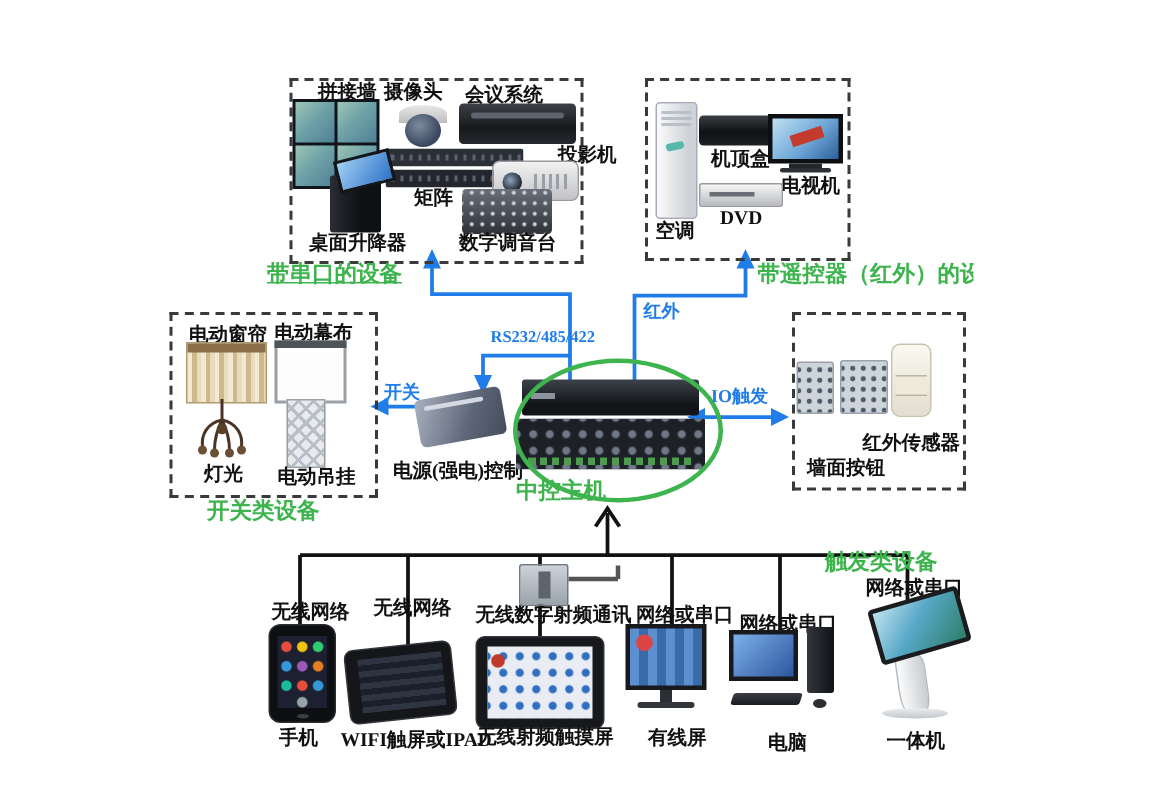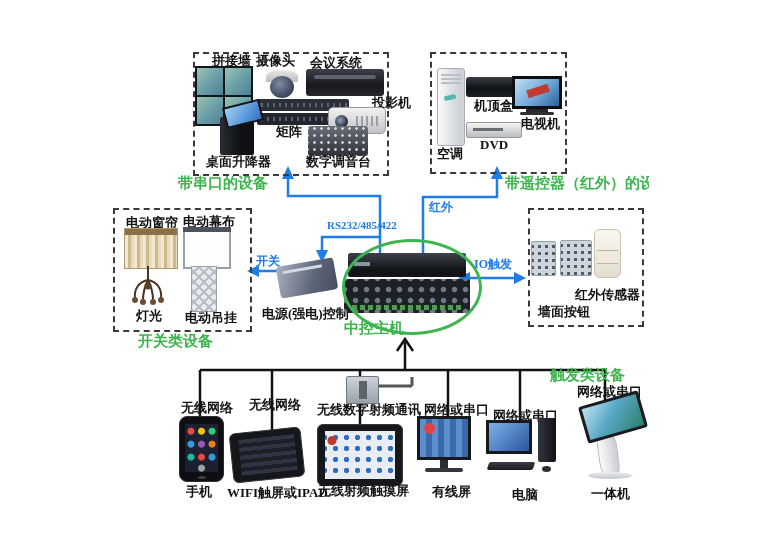--- a/index.html
+++ b/index.html
@@ -182,21 +182,21 @@
       <div class="lens"></div>
       <div class="vents"></div>
     </div>
   <div class="dev desk-lift">
       <div class="body"></div>
       <div class="scr"></div>
     </div>
   <span class="lbl" style="left:206px;top:155px;text-align:right;">桌面升降器</span>
   <div class="dev mixer"></div>
   <span class="lbl" style="left:306px;top:155px;">数字调音台</span>
-  <span class="g-lbl" style="left:178px;top:175px;">带串口的设备</span>
+  <span class="g-lbl" style="left:178px;top:175px;text-decoration:underline;">带串口的设备</span>
 
   <div class="dev ac"></div>
   <span class="lbl" style="left:437px;top:147px;">空调</span>
   <div class="dev stb"></div>
   <span class="lbl" style="left:474px;top:99px;">机顶盒</span>
   <div class="dev tv">
       <div class="frame">
         <div class="scr"></div>
       </div>
       <div class="stand"></div>

